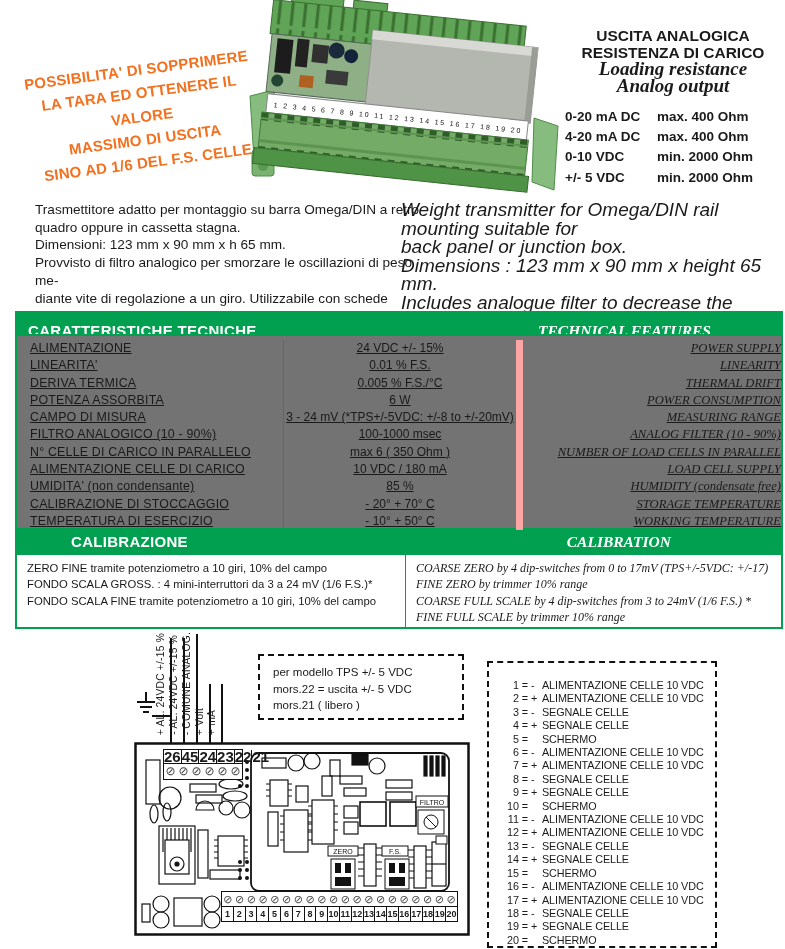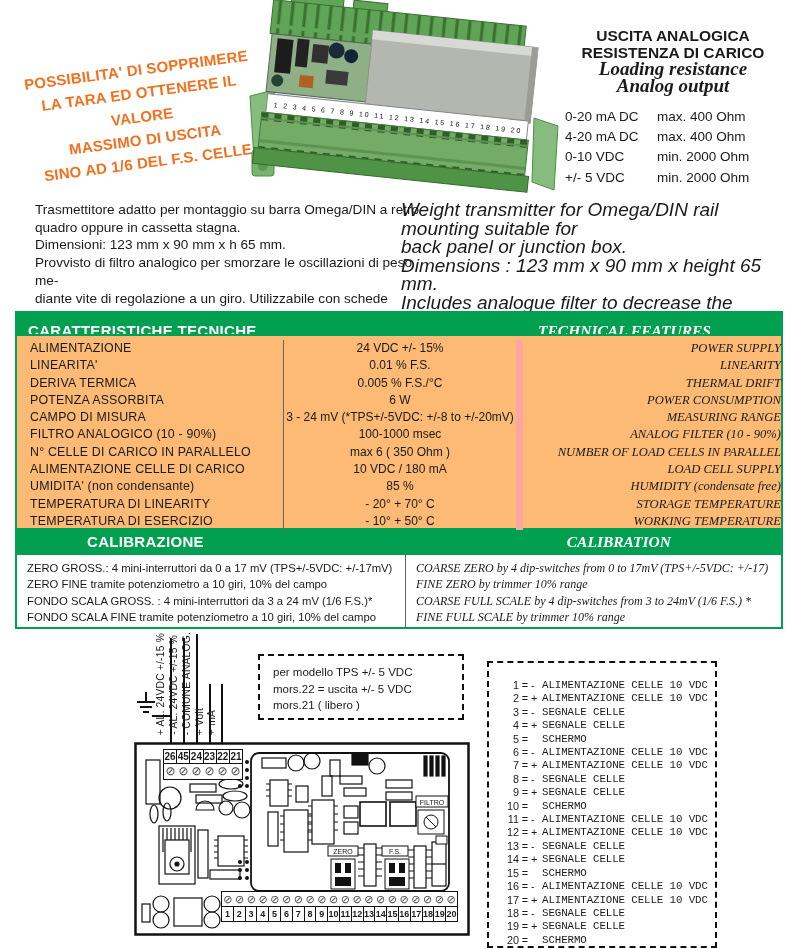--- a/index.html
+++ b/index.html
@@ -13,43 +13,43 @@
 
   
   .photo-svg{position:absolute;left:248px;top:0;width:318px;height:198px;}
 
   
   .ao{position:absolute;left:560px;top:27px;width:226px;text-align:center;}
   .ao-t{font-weight:bold;font-size:15.5px;line-height:17px;}
   .ao-e{font-family:"Liberation Serif",serif;font-style:italic;font-weight:bold;
         font-size:19px;line-height:16.5px;}
   .ao-rows{margin-top:13px;text-align:left;font-size:13.5px;padding-left:5px;}
-  .ao-row{display:flex;line-height:20.2px;}
+  .ao-row{display:flex;line-height:20.2px;font-weight:bold;}
   .ao-range{width:92px;}
 
   
   .intro-it{position:absolute;left:15px;top:201px;width:388px;font-size:13.6px;
             line-height:17.7px;white-space:pre-line;margin-left:20px;}
   .intro-en{position:absolute;left:401px;top:201px;width:384px;
             font-family:Liberation Sans, sans-serif;font-style:italic;
             font-size:19px;line-height:18.6px;white-space:pre-line;}
 
   
   .bar{position:absolute;left:15px;width:768px;height:23px;background:#00A050;
        color:#fff;display:flex;align-items:center;justify-content:space-between;
        box-sizing:border-box;}
   .bar1{top:311px;padding:16px 72px 0 13px;}
-  .bar2{top:530px;padding:0 112px 0 72px;}
+  .bar2{top:530px;padding:0 112px 0 56px;}
   .bar-it{font-weight:bold;font-size:15px;letter-spacing:.3px;}
   .bar-en{font-family:"Liberation Serif",serif;font-style:italic;font-weight:bold;
           font-size:15.5px;}
 
   
   .tech-table{position:absolute;left:15px;top:334px;width:768px;height:196px;
-              border:2px solid #00A050;box-sizing:border-box;padding-top:4px;background:#fdba74;}
+              border:2px solid #00A050;box-sizing:border-box;padding-top:4px;background:#737373;text-decoration:underline;}
   .tech-row{display:grid;grid-template-columns:266px 240px 1fr;font-size:12.4px;
             line-height:17.3px;}
   .t-it{padding-left:13px;letter-spacing:.2px;}
   .t-val{text-align:center;border-left:1px solid #666;border-right:7px solid #fca5a5;
          font-size:12px;}
   .t-en{padding-left:9px;font-family:"Liberation Serif",serif;font-style:italic;
         font-size:12.6px;text-align:right;}
 
   
   .calib-table{position:absolute;left:15px;top:553px;width:768px;height:76px;
@@ -81,36 +81,36 @@
             font-size:11.5px;line-height:16.5px;white-space:pre-line;}
 
   
   .pcb-svg{position:absolute;left:134px;top:742px;width:336px;height:194px;}
   .tblock{position:absolute;left:163px;top:749px;width:80px;}
   .cellrow{display:flex;border:1px solid #111;box-sizing:border-box;background:#fff;}
   .cellrow + .cellrow{border-top:none;}
   .ncell{flex:1;text-align:center;font-weight:bold;border-right:1px solid #111;
          box-sizing:border-box;}
   .ncell:last-child{border-right:none;}
-  .tblock .ncell{font-size:10px;line-height:13px;height:13px;}
+  .tblock .ncell{font-size:15px;line-height:13px;height:13px;}
   .scell{flex:1;text-align:center;color:#444;}
   .scell::before{content:"⊘";}
   .tblock .scell{font-size:12px;line-height:15px;height:15px;}
   .bstrip{position:absolute;left:221px;top:891px;width:237px;}
   .bstrip .scell{font-size:11px;line-height:14px;height:14px;}
   .bstrip .ncell{font-size:9px;line-height:14px;height:14px;}
 
   
   .legend-box{position:absolute;left:487px;top:661px;width:230px;height:287px;
               border:2px dashed #111;box-sizing:border-box;padding:16px 2px 0 10px;}
   .legend-row{display:flex;font-size:10.8px;line-height:13.4px;}
   .lg-n{width:20px;text-align:right;}
   .lg-eq{width:12px;text-align:center;}
   .lg-sign{width:11px;}
-  .lg-label{flex:1;letter-spacing:-0.1px;font-family:Liberation Mono, monospace;}
+  .lg-label{flex:1;letter-spacing:-0.1px;}
 </style>
 </head>
 <body>
 
 <div class="page">
 
   <div class="promo">
 
   <div class="promo-line">POSSIBILITA' DI SOPPRIMERE</div>
       <div class="promo-line">LA TARA ED OTTENERE IL VALORE</div>
@@ -258,40 +258,39 @@
         <div class="t-en">LOAD CELL SUPPLY</div>
       </div>
 
       <div class="tech-row">
         <div class="t-it">UMIDITA' (non condensante)</div>
         <div class="t-val">85 %</div>
         <div class="t-en">HUMIDITY (condensate free)</div>
       </div>
 
       <div class="tech-row">
-        <div class="t-it">TEMPERATURA DI LINEARITY</div>
+        <div class="t-it">CALIBRAZIONE DI STOCCAGGIO</div>
         <div class="t-val">- 20°  + 70° C</div>
         <div class="t-en">STORAGE TEMPERATURE</div>
       </div>
 
       <div class="tech-row">
         <div class="t-it">TEMPERATURA DI ESERCIZIO</div>
         <div class="t-val">- 10°  + 50° C</div>
         <div class="t-en">WORKING TEMPERATURE</div>
       </div>
     </div>
 
   <div class="bar bar2">
     <span class="bar-it">CALIBRAZIONE</span>
     <span class="bar-en">CALIBRATION</span>
   </div>
   <div class="calib-table">
     <div class="calib-it">
 
-    <div class="calib-line">ZERO GROSS.: 4 mini-interruttori da 0 a 17 mV (TPS+/-5VDC: +/-17mV)</div>
         <div class="calib-line">ZERO FINE  tramite potenziometro a 10 giri, 10% del campo</div>
         <div class="calib-line">FONDO SCALA GROSS. : 4 mini-interruttori da 3 a 24 mV (1/6 F.S.)*</div>
         <div class="calib-line">FONDO SCALA FINE  tramite potenziometro a 10 giri, 10% del campo</div>
       </div>
     <div class="calib-en">
 
     <div class="calib-line">COARSE ZERO by 4 dip-switches from 0 to 17mV (TPS+/-5VDC: +/-17)</div>
         <div class="calib-line">FINE ZERO  by trimmer  10% range</div>
         <div class="calib-line">COARSE FULL SCALE by 4 dip-switches from 3 to 24mV (1/6 F.S.) *</div>
         <div class="calib-line">FINE FULL SCALE  by trimmer 10% range</div>

